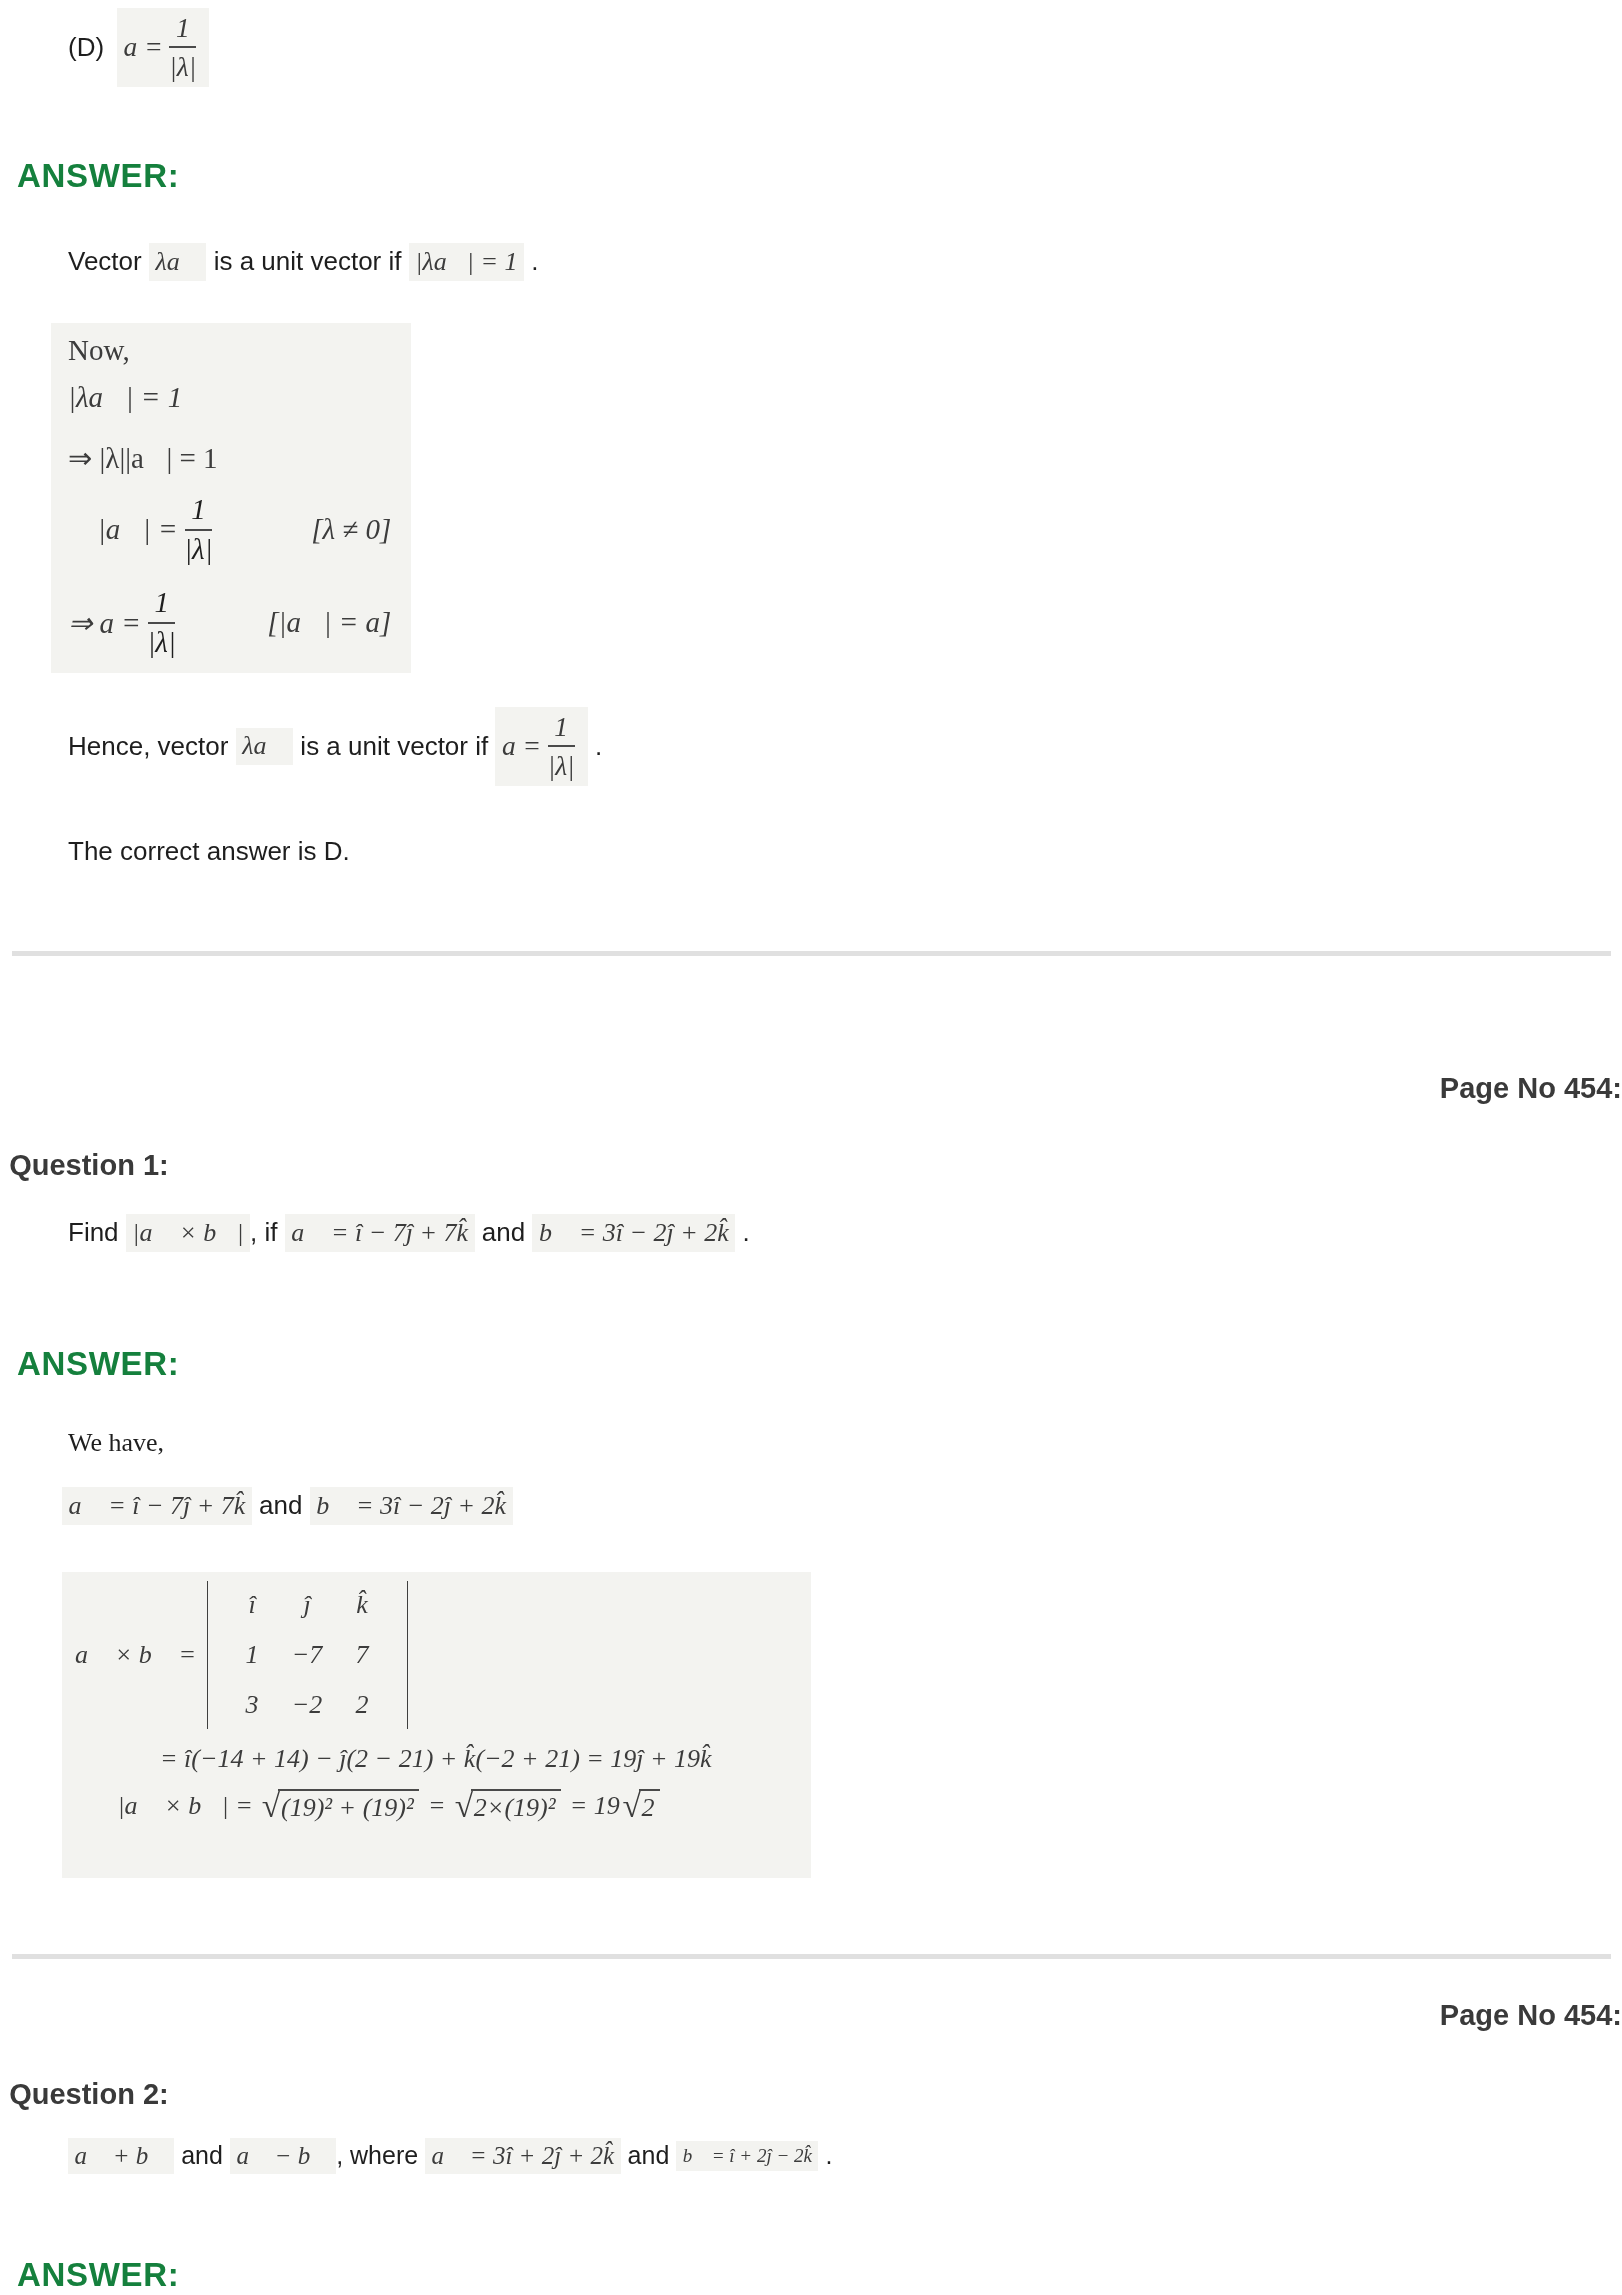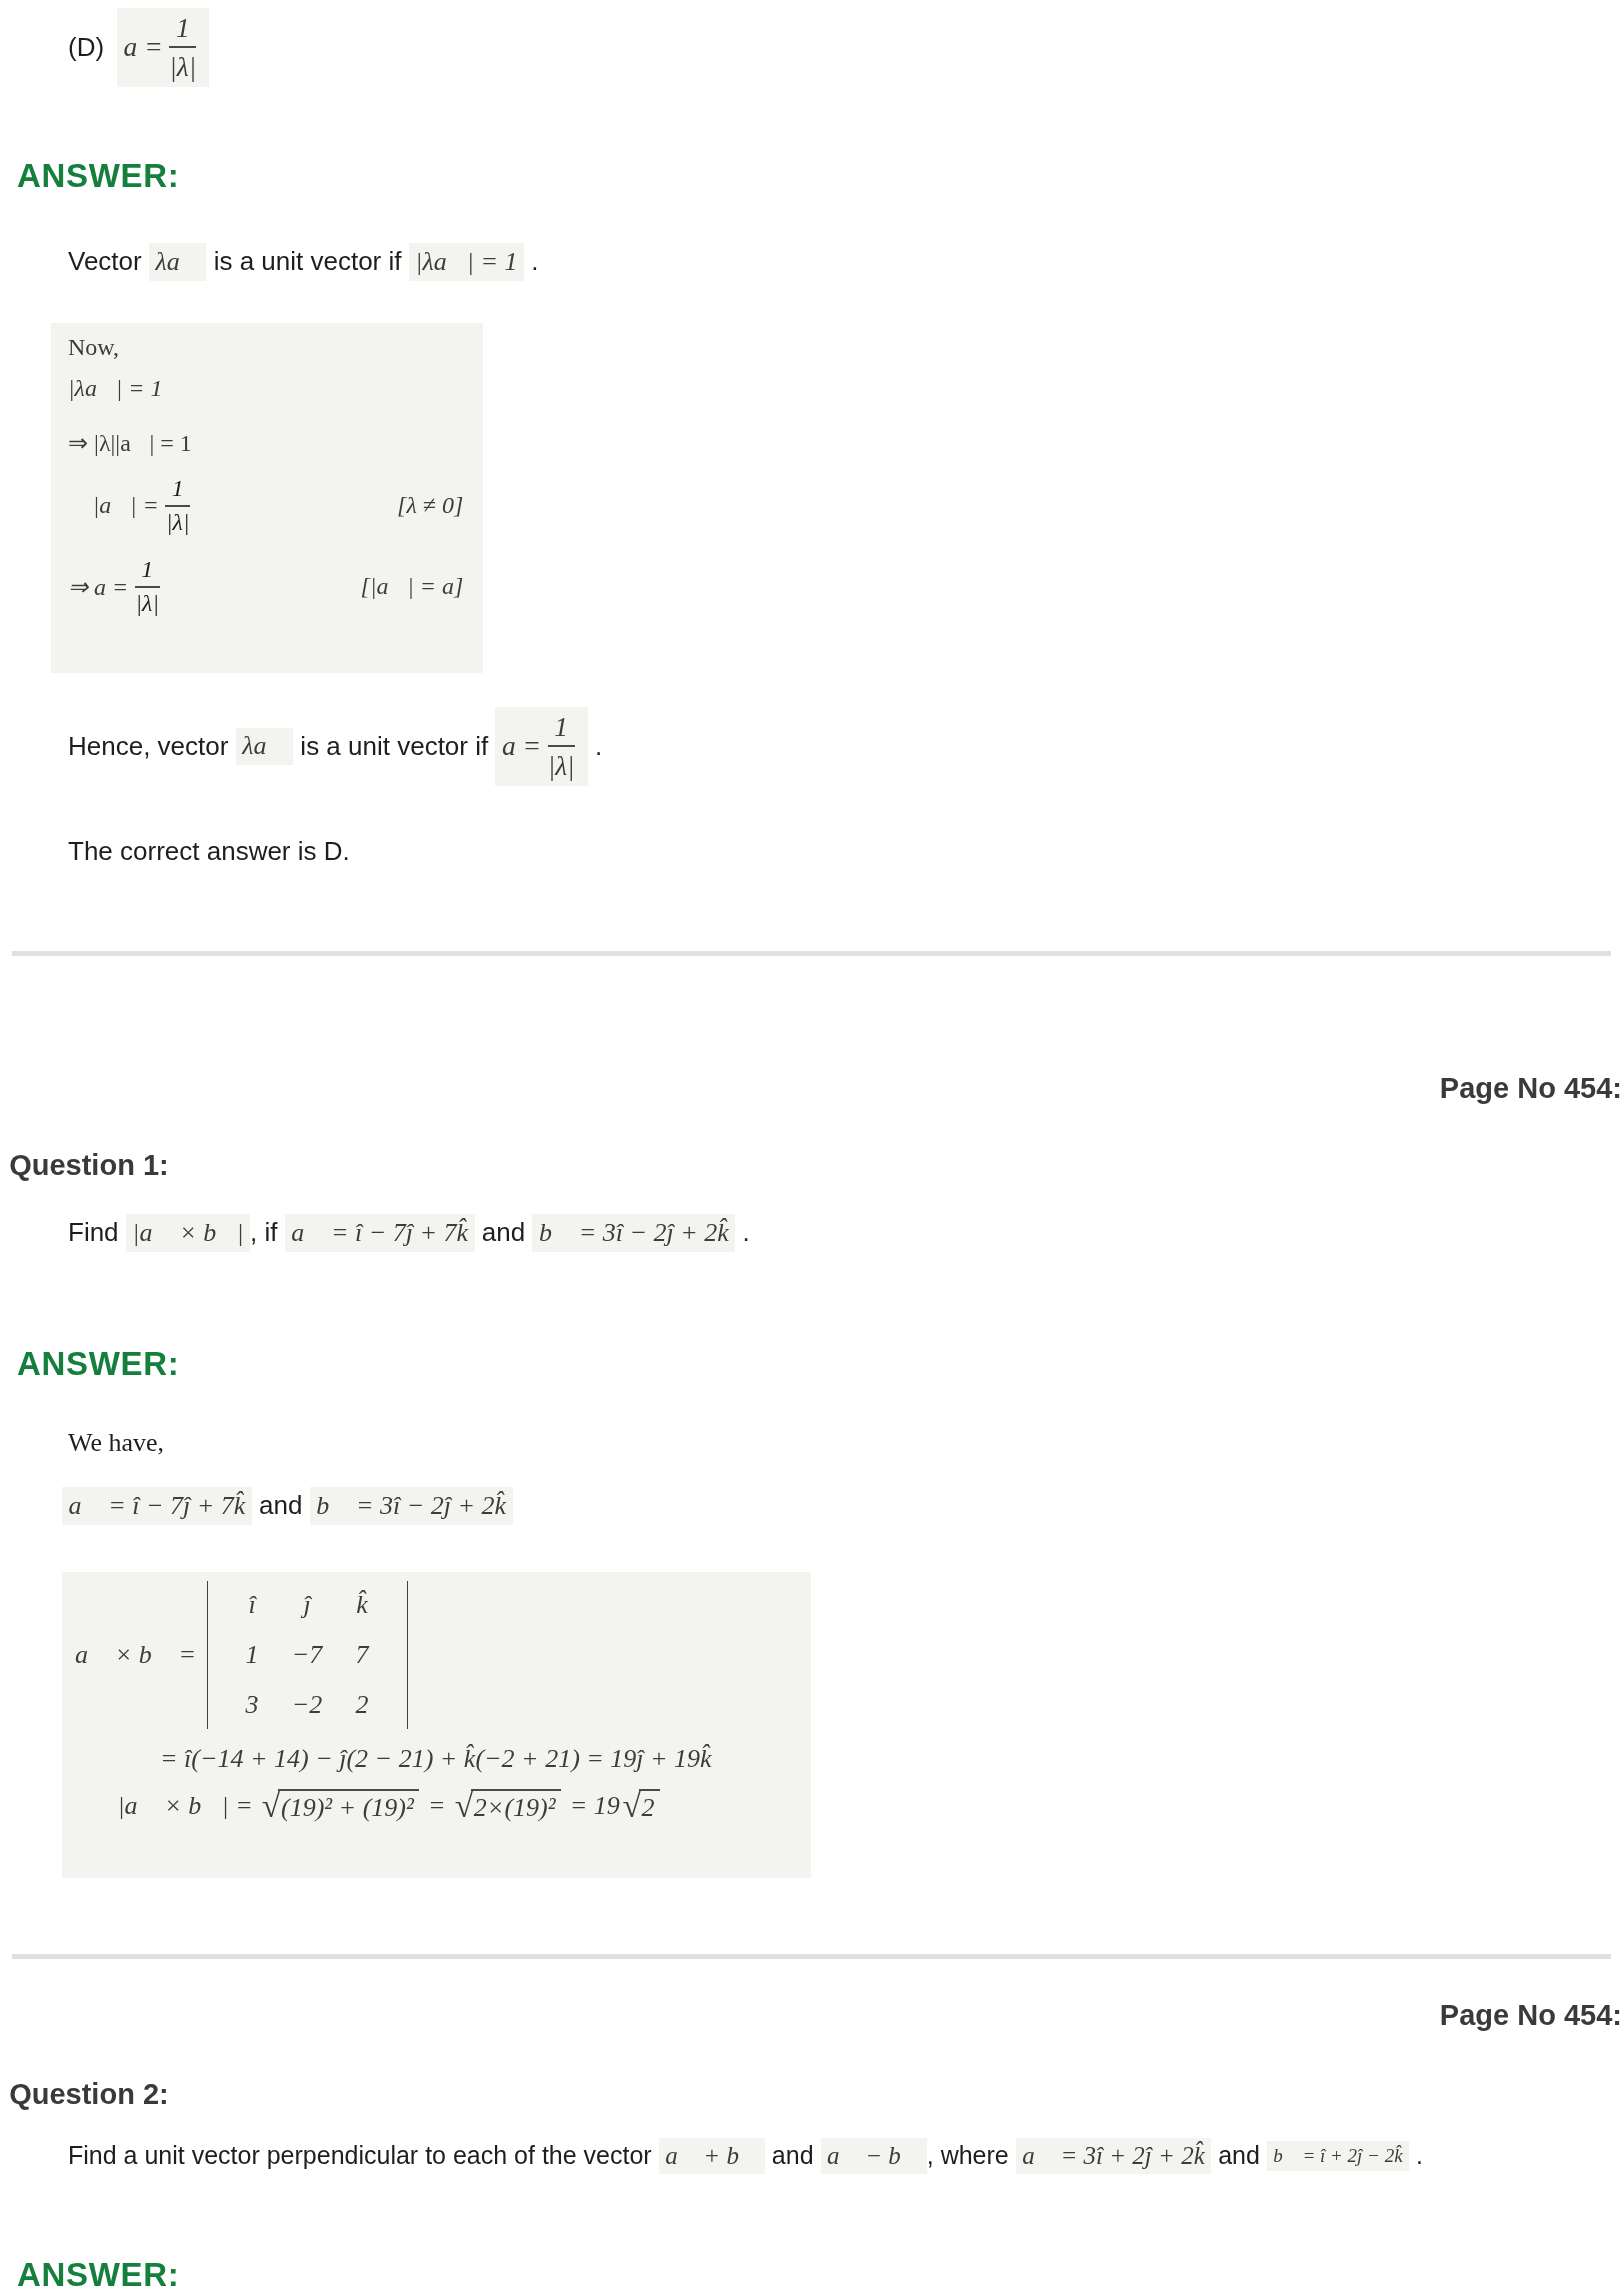--- a/index.html
+++ b/index.html
@@ -61,23 +61,23 @@
     border-bottom:2px solid #4a4a4a;
     text-align:center;
   }
   .frac .den{display:block;padding-top:2.6px;text-align:center;}
   
   .gray-block{
     background:#F3F3F0;
     box-sizing:border-box;
   }
   .block1{
-    left:51px;top:323px;width:432px;height:350px;
+    left:51px;top:323px;width:360px;height:350px;
     padding:10.5px 10.5px 10.5px 17px;
-    font-size:24px;
+    font-size:29px;
   }
   .block2{
     left:62px;top:1572px;width:749px;height:306px;
     padding:9.2px 13px 9.2px 13px;
     font-size:26px;
   }
   .mline{
     font-family:"Liberation Serif", serif;
     color:#3c3c3c;
     display:flex;
@@ -250,21 +250,20 @@
     </div>
   </div>
 
   <div class="abs divider" style="top:1954px;"></div>
 
   <div class="abs dark-heading center-line" style="top:1999px;">Page No 454:</div>
 
   <div class="abs dark-heading" style="top:2078px;left:9.2px;">Question 2:</div>
 
   <div class="abs row" style="top:2138px;left:68px;font-size:25px;white-space:pre;">
-    <span class="nowrap">Find a unit vector perpendicular to each of the vector </span>
     <span class="math-chip" style="font-size:25px;">a⃗ + b⃗</span>
     <span class="nowrap"> and </span>
     <span class="math-chip" style="font-size:25px;">a⃗ − b⃗</span>
     <span class="nowrap">, where </span>
     <span class="math-chip" style="font-size:25px;">a⃗ = 3î + 2ĵ + 2k̂</span>
     <span class="nowrap"> and </span>
     <span class="math-chip" style="font-size:19px;">b⃗ = î + 2ĵ − 2k̂</span>
     <span class="nowrap"> .</span>
   </div>
 

